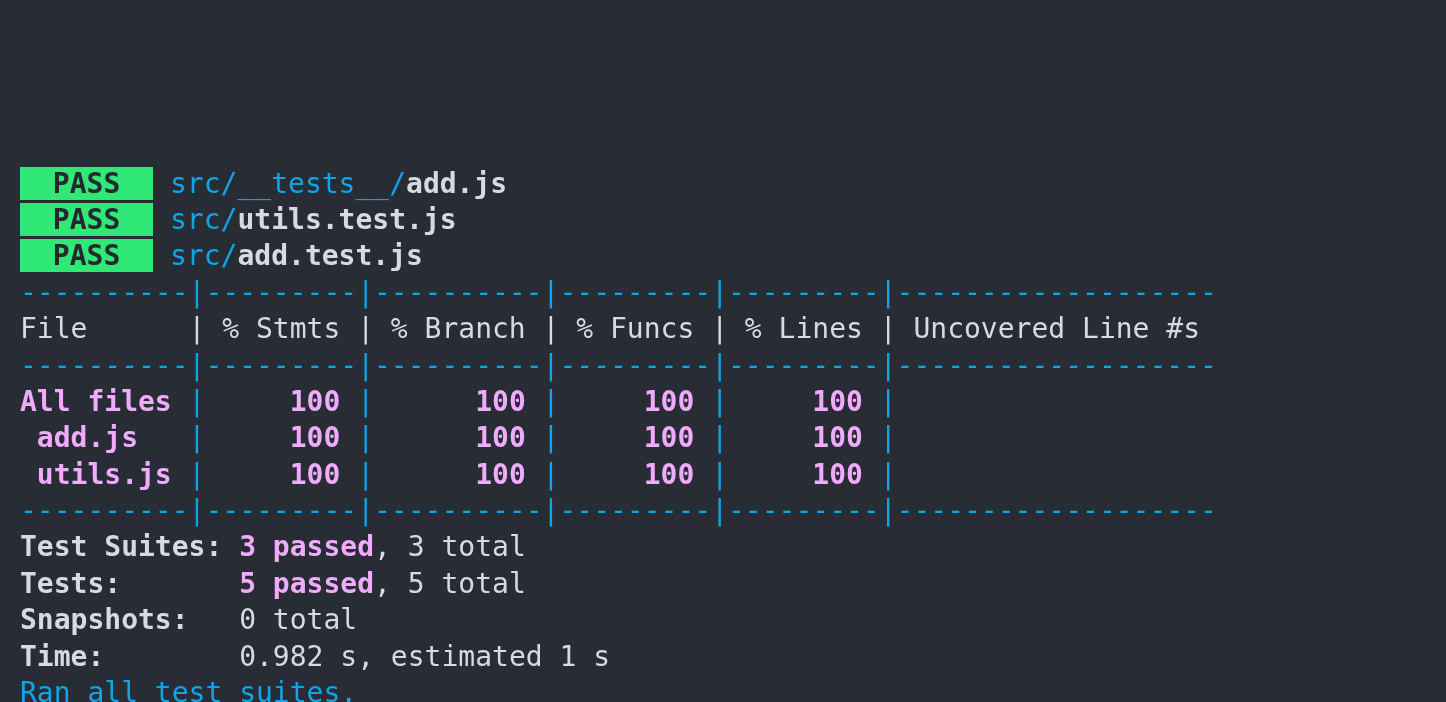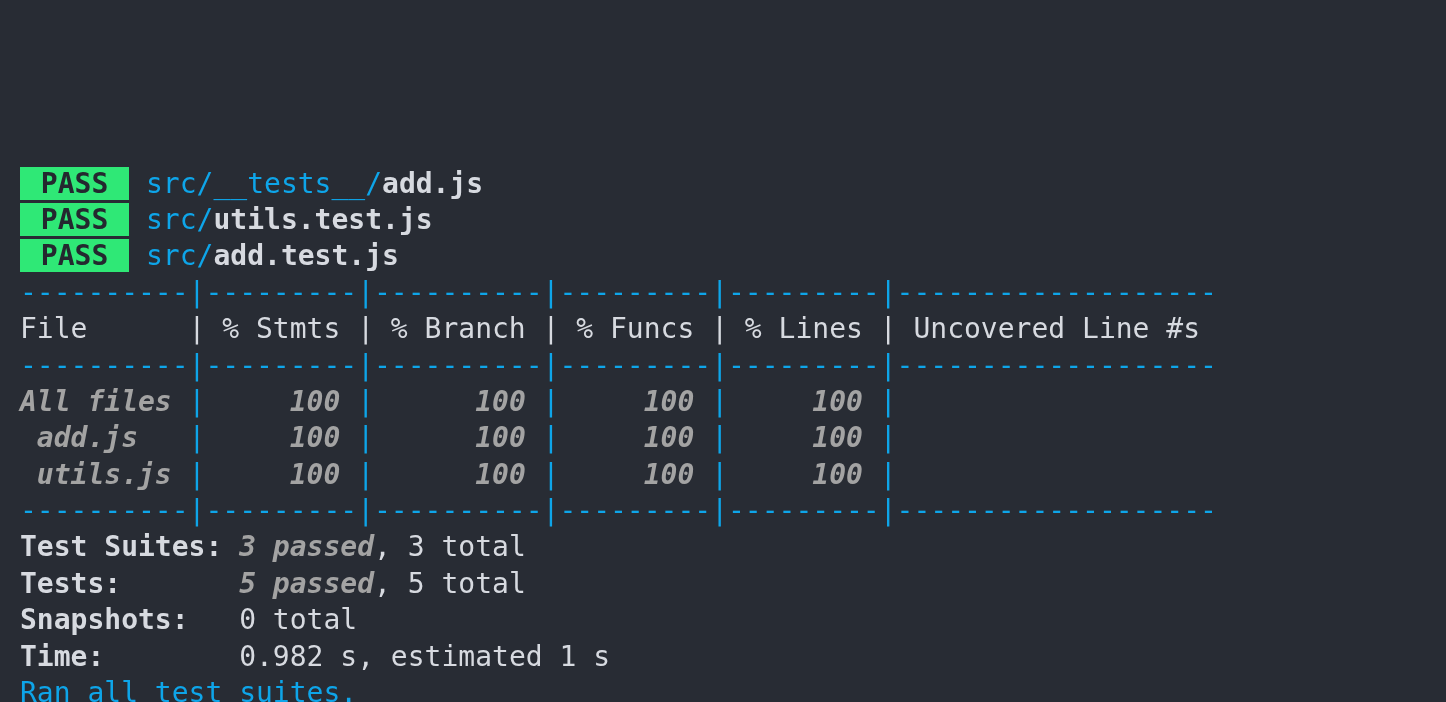--- a/index.html
+++ b/index.html
@@ -10,24 +10,24 @@
       font-size: 28px;
       line-height: 1.3;
       padding: 20px;
       white-space: pre;
       letter-spacing: 0;
     }
     .pass-badge {
       background: #2fe876;
       color: #24282f;
       font-weight: 700;
-      padding: 0 4px;
+      padding: 0 16px;
     }
     .dim { color: #0ea5e9; }
-    .green { color: #a3a3a3; font-style: italic; }
+    .green { color: #f0abfc; }
     .bold { font-weight: 700; }
     .line { display: block; }
   </style>
 </head>
 <body>
 
 
 
 <div id="term"><span class="line"><span class="pass-badge"> PASS </span><span> </span><span class="dim">src/__tests__/</span><span class="bold">add.js</span></span><span class="line"><span class="pass-badge"> PASS </span><span> </span><span class="dim">src/</span><span class="bold">utils.test.js</span></span><span class="line"><span class="pass-badge"> PASS </span><span> </span><span class="dim">src/</span><span class="bold">add.test.js</span></span><span class="line"><span class="dim">----------|---------|----------|---------|---------|-------------------</span></span><span class="line"><span>File      | % Stmts | % Branch | % Funcs | % Lines | Uncovered Line #s </span></span><span class="line"><span class="dim">----------|---------|----------|---------|---------|-------------------</span></span><span class="line"><span class="green bold">All files </span><span class="dim">| </span><span class="green bold">    100 </span><span class="dim">| </span><span class="green bold">     100 </span><span class="dim">| </span><span class="green bold">    100 </span><span class="dim">| </span><span class="green bold">    100 </span><span class="dim">| </span><span>                  </span></span><span class="line"><span class="green bold"> add.js   </span><span class="dim">| </span><span class="green bold">    100 </span><span class="dim">| </span><span class="green bold">     100 </span><span class="dim">| </span><span class="green bold">    100 </span><span class="dim">| </span><span class="green bold">    100 </span><span class="dim">| </span><span>                  </span></span><span class="line"><span class="green bold"> utils.js </span><span class="dim">| </span><span class="green bold">    100 </span><span class="dim">| </span><span class="green bold">     100 </span><span class="dim">| </span><span class="green bold">    100 </span><span class="dim">| </span><span class="green bold">    100 </span><span class="dim">| </span><span>                  </span></span><span class="line"><span class="dim">----------|---------|----------|---------|---------|-------------------</span></span><span class="line"></span><span class="line"><span class="bold">Test Suites: </span><span class="green bold">3 passed</span><span>, 3 total</span></span><span class="line"><span class="bold">Tests:       </span><span class="green bold">5 passed</span><span>, 5 total</span></span><span class="line"><span class="bold">Snapshots:   </span><span>0 total</span></span><span class="line"><span class="bold">Time:        </span><span>0.982 s, estimated 1 s</span></span><span class="line"><span class="dim">Ran all test suites.</span></span></div>
 

